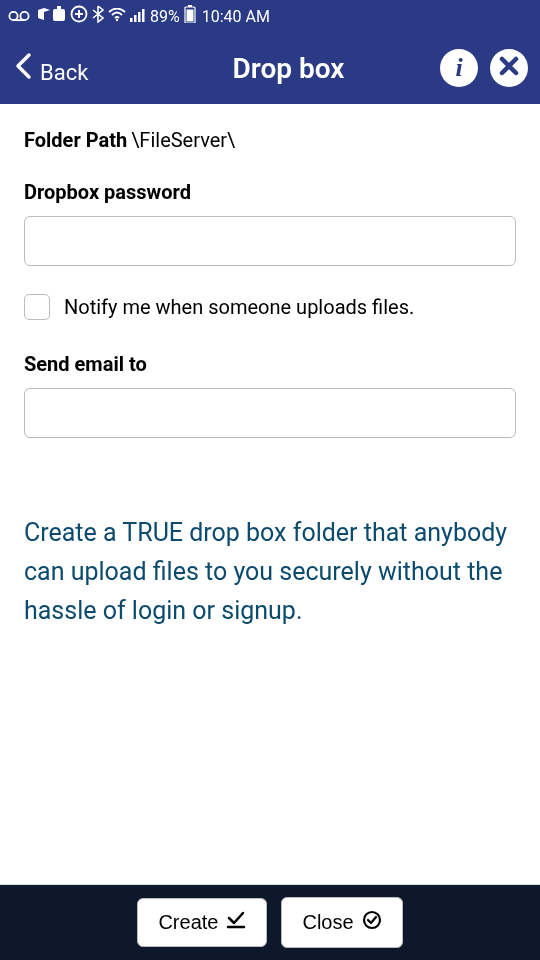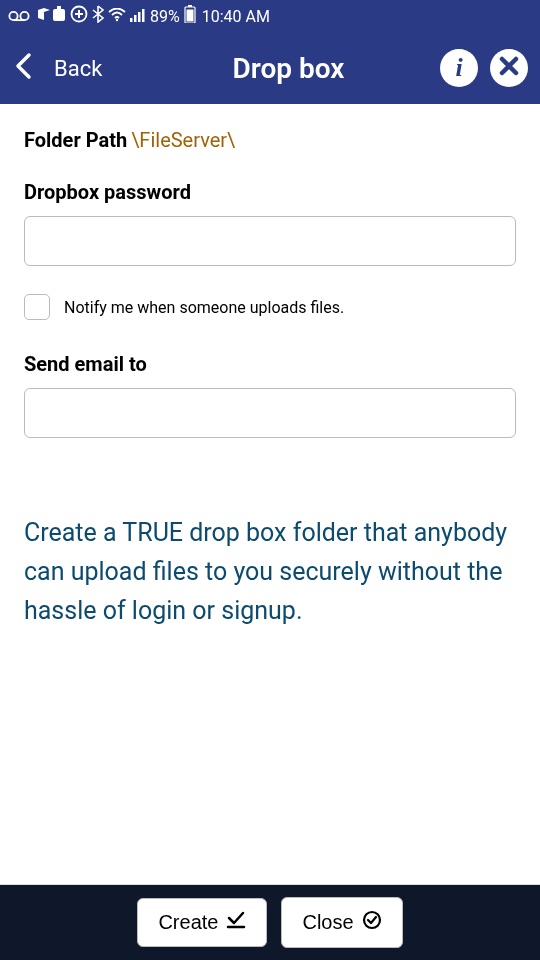--- a/index.html
+++ b/index.html
@@ -31,22 +31,22 @@
       height: 72px;
       background: #2a3a85;
       display: flex;
       align-items: center;
       padding: 0 12px;
       color: #fff;
       position: relative;
     }
     .back-btn {
       display: flex;
-      align-items: center;
-      gap: 18px;
+      align-items: flex-end;
+      gap: 4px;
       cursor: pointer;
       z-index: 2;
     }
     .back-text {
       font-size: 22px;
     }
     .app-title {
       position: absolute;
       left: 0;
       right: 0;
@@ -80,21 +80,21 @@
       margin-bottom: 28px;
     }
     .field-label-bold {
       font-size: 20px;
       font-weight: 700;
       color: #000;
     }
     .field-value-normal {
       font-size: 20px;
       font-weight: 400;
-      color: #a16207;
+      color: #000000;
     }
     .input-field {
       width: 100%;
       height: 50px;
       border: 1px solid #bbb;
       border-radius: 6px;
       padding: 0 12px;
       font-size: 18px;
       margin-top: 12px;
     }
@@ -106,21 +106,21 @@
     }
     .checkbox {
       width: 26px;
       height: 26px;
       border: 1.5px solid #bbb;
       border-radius: 5px;
       cursor: pointer;
       flex-shrink: 0;
     }
     .checkbox-label {
-      font-size: 16px;
+      font-size: 20px;
       color: #000;
     }
     .promo-text {
       color: #0c4a6e;
       font-size: 25px;
       line-height: 1.55;
       padding: 24px;
       font-weight: 400;
     }
     .footer {

